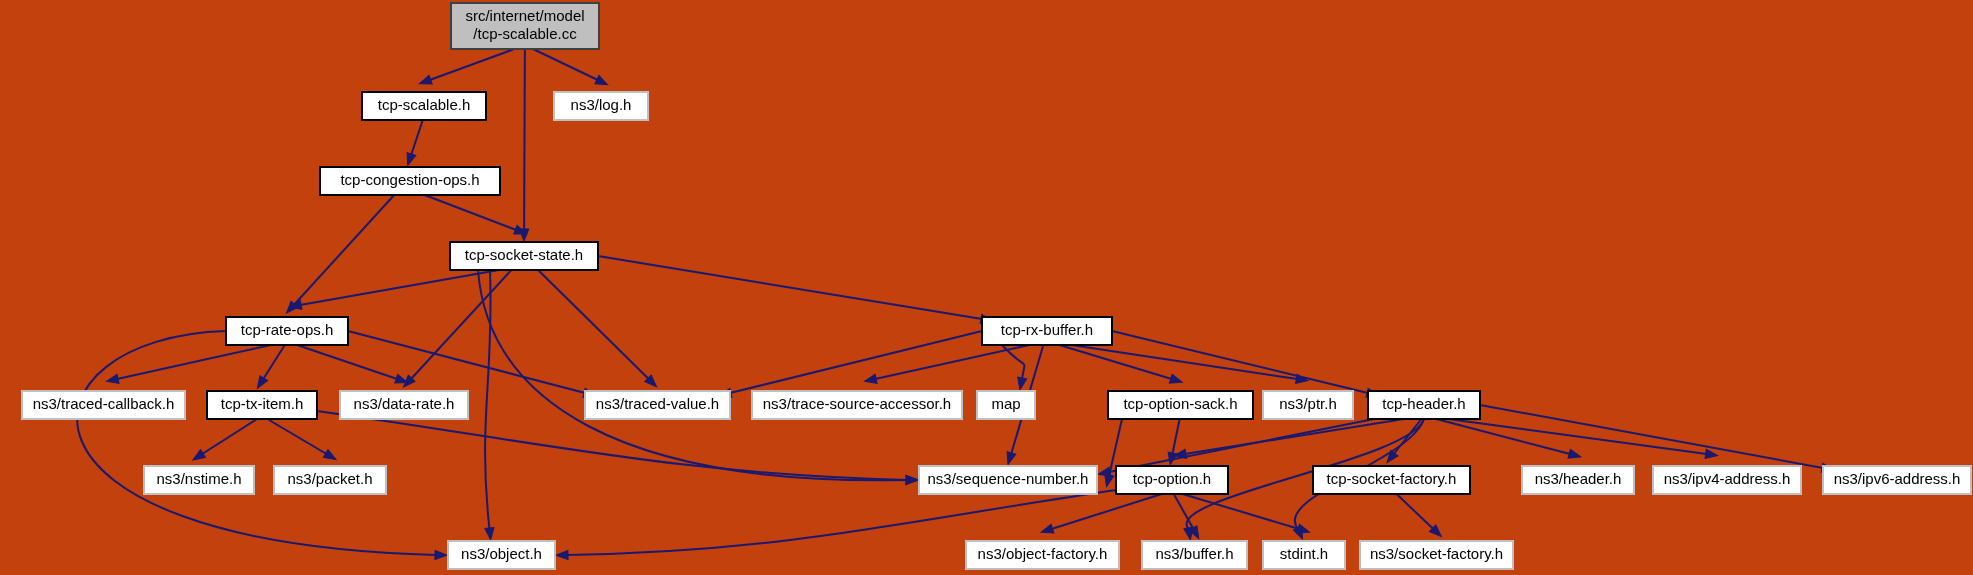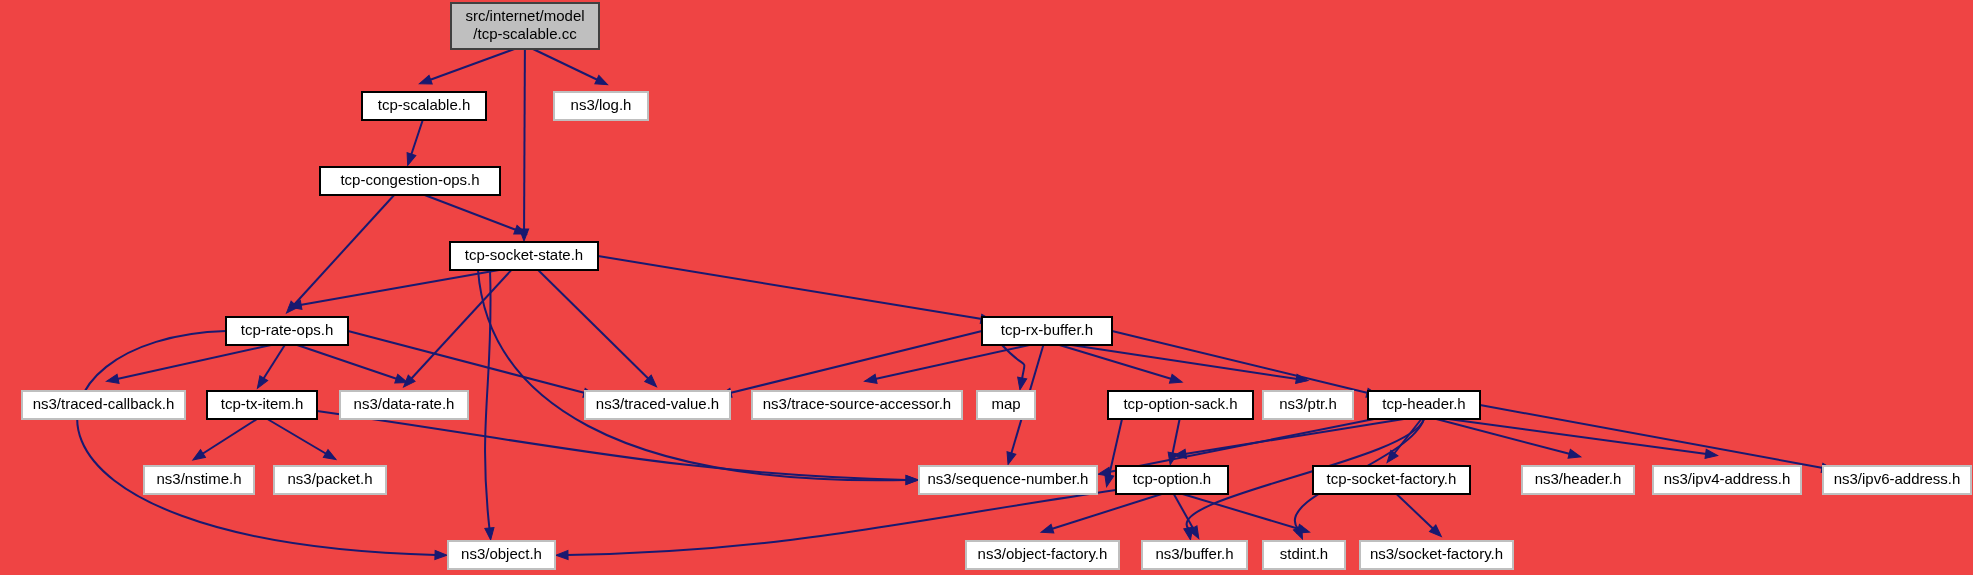--- a/index.html
+++ b/index.html
@@ -4,21 +4,21 @@
 <style>
   html, body {
     margin: 0;
     padding: 0;
     background: #ffffff;
   }
   #graph-root {
     position: relative;
     width: 1973px;
     height: 575px;
-    background: #ef4444;
+    background: #c2410c;
     font-family: "Liberation Sans", sans-serif;
     overflow: hidden;
     text-decoration: underline;
   }
   svg#graph-svg {
     position: absolute;
     top: 0;
     left: 0;
     width: 1973px;
     height: 575px;

